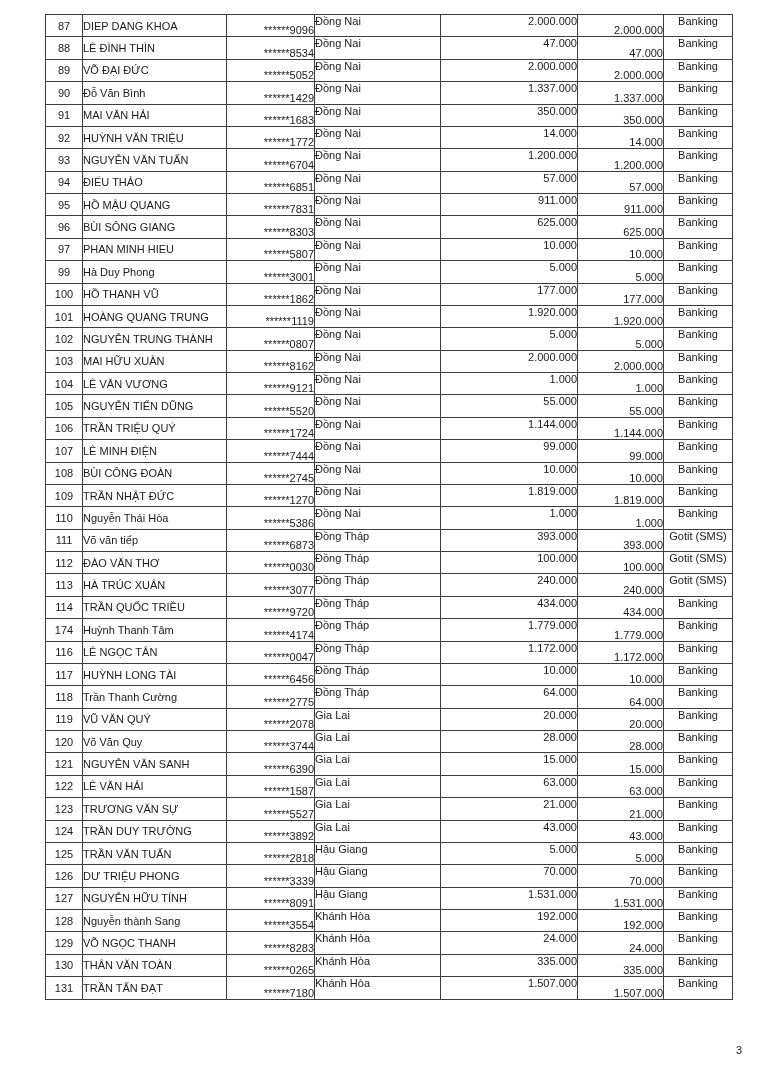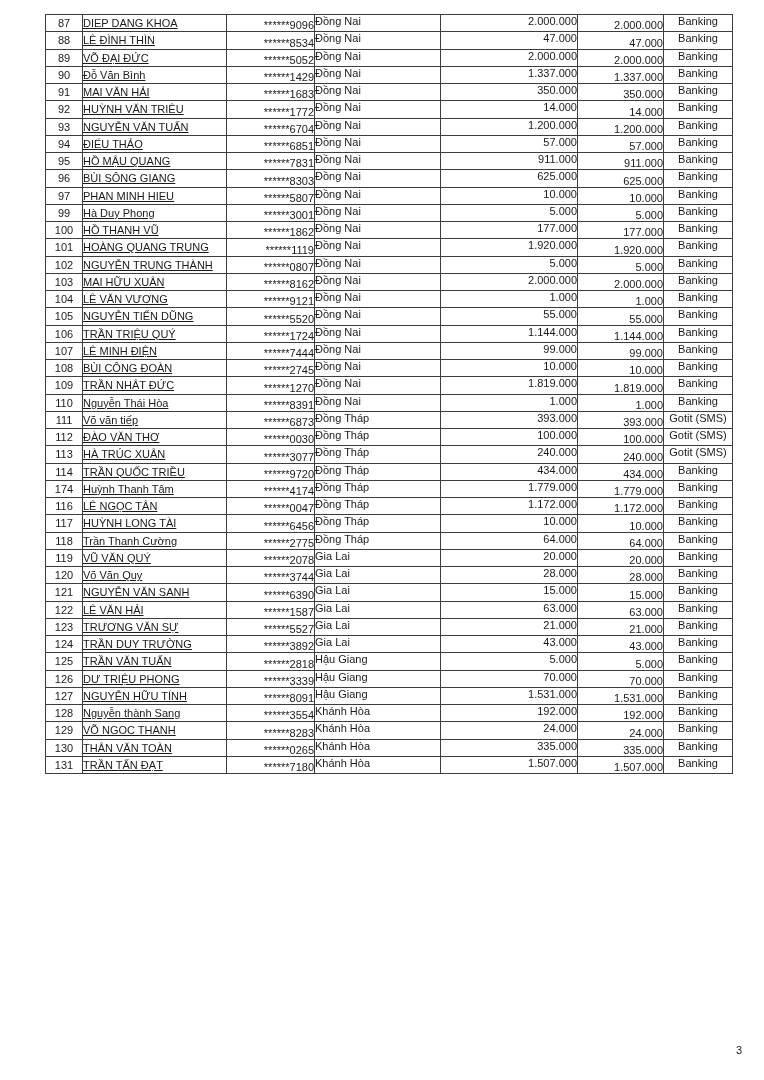--- a/index.html
+++ b/index.html
@@ -14,34 +14,34 @@
     width: 764px;
     height: 1080px;
     background: #ffffff;
     overflow: hidden;
   }
   table.payments {
     position: absolute;
     left: 45px;
     top: 14px;
     width: 687px;
-    height: 760px;
+    height: 986px;
     border-collapse: collapse;
     table-layout: fixed;
   }
   table.payments td {
     border: 1px solid #3d3d3d;
     font-size: 11px;
     line-height: 12px;
     padding: 0;
     overflow: hidden;
     white-space: nowrap;
   }
   td.c-no    { text-align: center; vertical-align: middle; }
-  td.c-name  { text-align: left;   vertical-align: middle; padding-left: 4px; text-decoration: underline; }
+  td.c-name  { text-align: left;   vertical-align: middle; padding-left: 4px; }
   td.c-acct  { text-align: right; vertical-align: bottom; padding-bottom: 3px; }
   td.c-prov  { text-align: left; vertical-align: top;    padding-top: 3px; margin-top: 40px; }
   td.c-amt1  { text-align: right;  vertical-align: top;    padding-top: 3px;    padding-right: 7px; }
   td.c-amt2  { text-align: right;  vertical-align: bottom; padding-bottom: 2px; padding-right: 5px; }
   td.c-meth  { text-align: center; vertical-align: top;    padding-top: 3px; }
   .page-number {
     position: absolute;
     left: 736px;
     top: 1044px;
     font-size: 11px;
@@ -281,21 +281,21 @@
       <td class="c-acct">******1270</td>
       <td class="c-prov">Đồng Nai</td>
       <td class="c-amt1">1.819.000</td>
       <td class="c-amt2">1.819.000</td>
       <td class="c-meth">Banking</td>
     </tr>
 
     <tr>
       <td class="c-no">110</td>
       <td class="c-name">Nguyễn Thái Hòa</td>
-      <td class="c-acct">******8391</td>
+      <td class="c-acct">******5386</td>
       <td class="c-prov">Đồng Nai</td>
       <td class="c-amt1">1.000</td>
       <td class="c-amt2">1.000</td>
       <td class="c-meth">Banking</td>
     </tr>
 
     <tr>
       <td class="c-no">111</td>
       <td class="c-name">Võ văn tiếp</td>
       <td class="c-acct">******6873</td>

